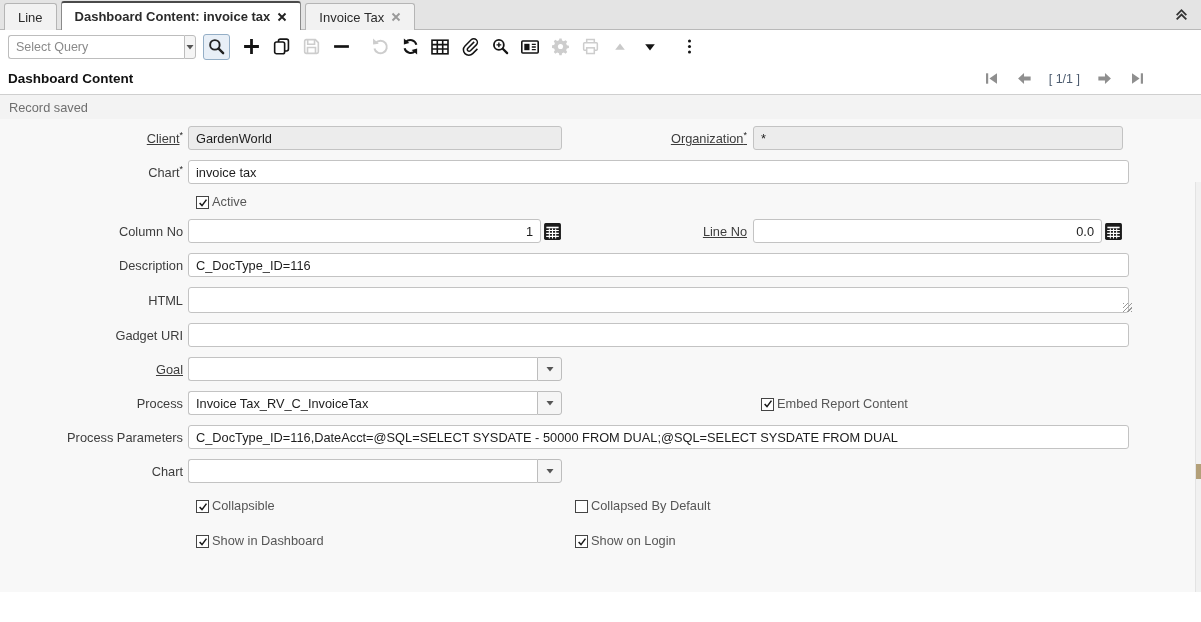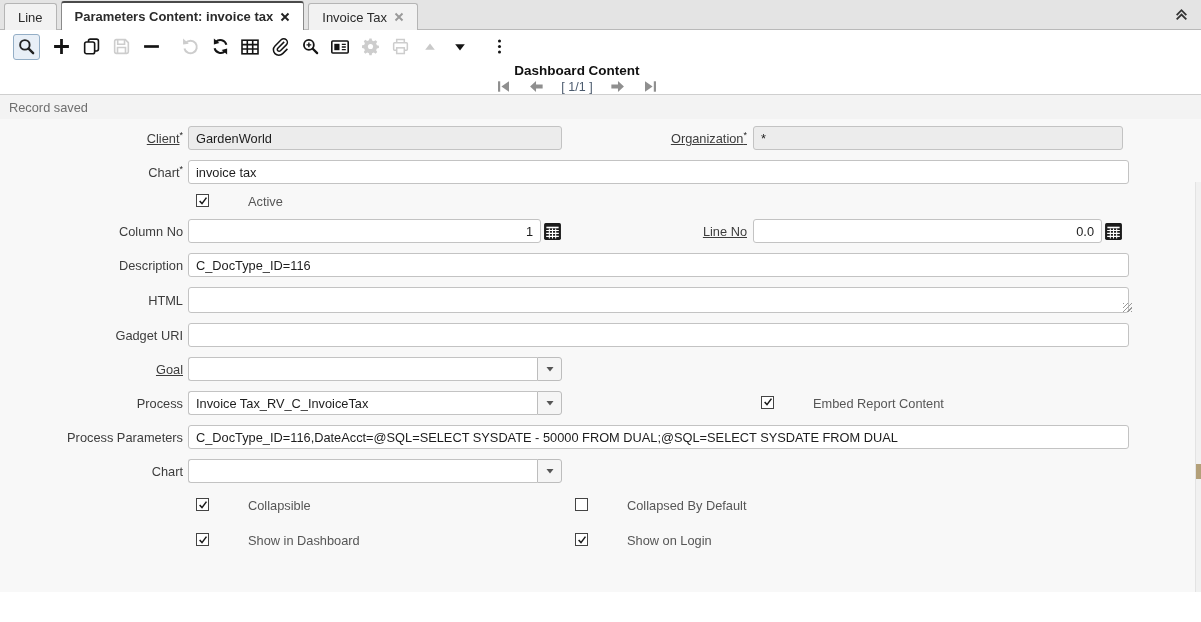--- a/index.html
+++ b/index.html
@@ -26,21 +26,21 @@
   .selectquery input::placeholder { color:#8a8a8a; }
   .combo-btn { width:25px; background:#f5f5f5; border:1px solid #bdbdbd; border-radius:0 3px 3px 0;
     display:flex; align-items:center; justify-content:center; cursor:pointer; }
   .tb-ico { width:20px; height:20px; margin:0 5px; display:flex; align-items:center; justify-content:center; cursor:pointer; }
   .tb-ico.box { width:27px; height:26px; border:1px solid #94aec6; background:#e8eff7; border-radius:3px; margin-right:6px; }
   .tb-ico.dis { cursor:default; }
   .tb-sp { width:9px; }
 
   
   .hdr { height:32px; display:flex; align-items:center; justify-content:space-between;
-    padding:0 55px 0 8px; border-bottom:1px solid #cfcfcf; background:#fff;flex-direction:column; }
+    padding:0 55px 0 8px; border-bottom:1px solid #cfcfcf; background:#fff; }
   .hdr-title { font-size:13.5px; font-weight:bold; color:#111; }
   .nav { display:flex; align-items:center; gap:16px; }
   .nav .nico { width:17px; height:17px; cursor:pointer; display:flex; }
   .nav .rec { font-size:12.5px; color:#4c5b6e; }
   .statusbar { height:24px; background:#f3f3f3; display:flex; align-items:center;
     padding:0 9px; font-size:12.8px; color:#6f6f6f; }
 
   
   .form { background:#f8f8f8; height:473px; padding-top:7px; position:relative; }
   .row { display:flex; align-items:center; margin-bottom:10px; }
@@ -60,39 +60,39 @@
   .combo { display:flex; width:374px; height:24px; }
   .combo .tf { flex:1; border-right:none; border-radius:3px 0 0 3px; height:24px; }
   .tarea { height:26px; resize:none; position:relative; }
   .resize-grip { position:absolute; width:9px; height:9px; right:69px; margin-top:14px;
     background:repeating-linear-gradient(135deg,#9a9a9a 0 1px,transparent 1px 3px); cursor:nwse-resize; }
   .cb { width:13px; height:13px; border:1px solid #444; background:#fff; display:inline-flex;
     align-items:center; justify-content:center; margin-right:3px; flex:none; cursor:pointer; }
   .cb svg { display:none; }
   .cb.checked svg { display:block; }
   .cblabel { font-size:12.8px; color:#565656; }
-  .cbitem { display:flex; align-items:flex-start; cursor:pointer;gap:36px; }
+  .cbitem { display:flex; align-items:flex-end; cursor:pointer; }
   .cbrow { padding-left:196px; }
   .cbcell { width:379px; display:flex; align-items:center; }
   .embed-gap { margin-left:199px; }
 
   
   .vscroll { position:absolute; right:0; top:63px; bottom:0; width:6px; background:#f1f1f1;
     border-left:1px solid #e3e3e3; }
   .vscroll .thumb { position:absolute; top:282px; left:0; width:6px; height:15px; background:#b3a079; }
 </style>
 </head>
 <body>
 
 <div class="tabbar">
   <div class="tab">
     <span>Line</span>
   </div>
   <div class="tab active">
-    <span>Parameters Content: invoice tax</span>
+    <span>Dashboard Content: invoice tax</span>
     <span class="x">
       <svg viewBox="0 0 10 10" width="10" height="10">
           <path d="M1.5 1.5l7 7M8.5 1.5l-7 7" stroke="currentColor" stroke-width="1.9"></path>
         </svg>
     </span>
   </div>
   <div class="tab">
     <span>Invoice Tax</span>
     <span class="x">
       <svg viewBox="0 0 10 10" width="10" height="10">
@@ -101,20 +101,28 @@
     </span>
   </div>
   <div class="tab-collapse">
     <svg viewBox="0 0 14 14" width="15" height="15" fill="none" stroke="#333" stroke-width="1.7">
         <path d="M2.5 7.5L7 3l4.5 4.5M2.5 11.5L7 7l4.5 4.5"></path>
       </svg>
   </div>
 </div>
 
 <div class="toolbar">
+  <div class="selectquery">
+    <input placeholder="Select Query" style="">
+    <div class="combo-btn">
+      <svg viewBox="0 0 10 10" width="10" height="10">
+          <polygon points="1.5,3 8.5,3 5,7.5" fill="#555"></polygon>
+        </svg>
+    </div>
+  </div>
 
   <div class="tb-ico box" title="">
     <svg viewBox="0 0 20 20" width="19" height="19">
       <circle cx="8.3" cy="8.3" r="5" fill="none" stroke="#222" stroke-width="2"></circle>
       <line x1="12.2" y1="12.2" x2="17" y2="17" stroke="#222" stroke-width="2.5" stroke-linecap="round"></line>
       </svg>
   </div>
   <div class="tb-ico">
     <svg viewBox="0 0 20 20" width="19" height="19">
       <path d="M10 2.2v15.6M2.2 10h15.6" stroke="#141414" stroke-width="2.9"></path>

